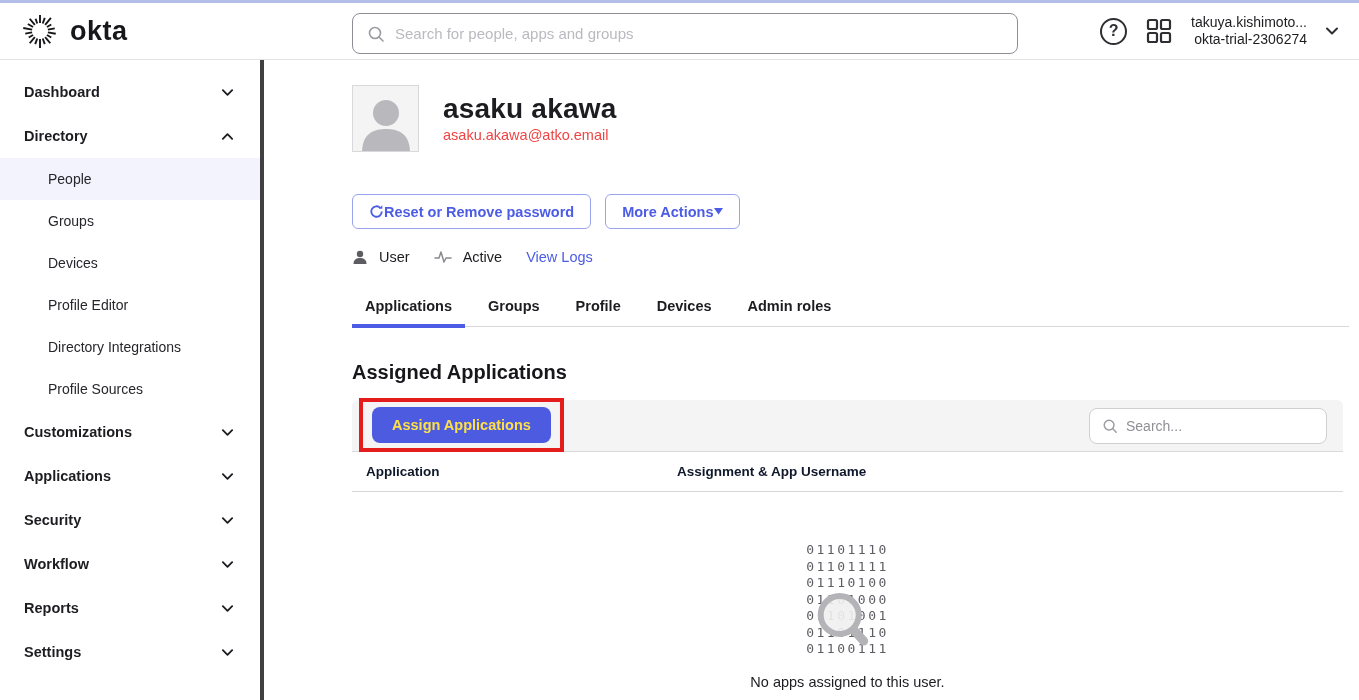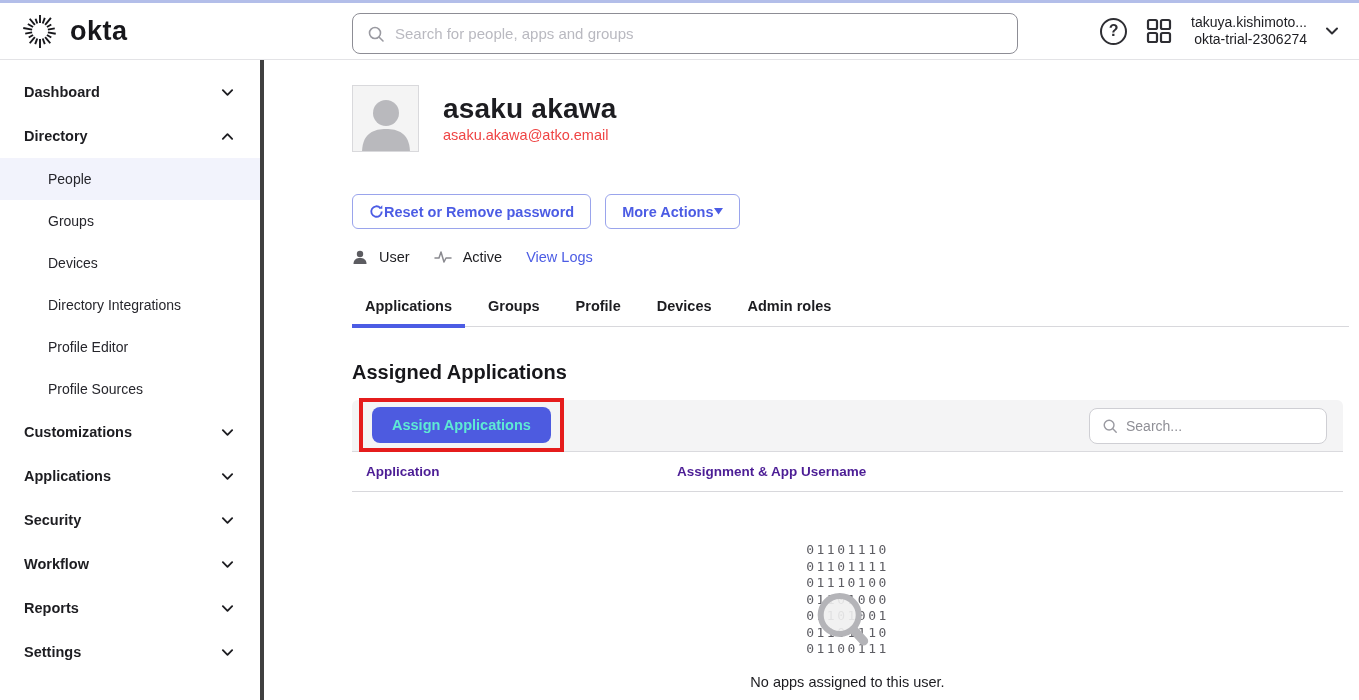--- a/index.html
+++ b/index.html
@@ -66,32 +66,32 @@
   .tab.active::after { content:""; position:absolute; left:0; right:0; bottom:-2px;
     height:4px; background:#4c5ce4; }
 
   .sec-title { margin-top:34px; font-size:20px; font-weight:700; color:#17171b; }
 
   .toolbar { margin-top:16px; background:#f4f4f5; border-radius:6px 6px 0 0;
     display:flex; align-items:center; padding:0 16px 0 7px; height:51px;
     position:relative; }
   .annot { border:4px solid #e51c1c; padding:5px 9px; display:flex; align-items:center;
     background:transparent; margin-top:-2px; }
-  .btn-primary { height:36px; padding:0 20px; background:#4d5be0; color:#5eead4;
+  .btn-primary { height:36px; padding:0 20px; background:#4d5be0; color:#fde047;
     border:none; border-radius:8px; font-size:14.5px; font-weight:700; cursor:pointer;
     font-family:"Liberation Sans",sans-serif; }
   .tb-search { margin-left:auto; width:238px; height:36px; background:#fff;
     border:1px solid #cfcfd4; border-radius:8px; display:flex; align-items:center;
     padding:0 12px; gap:8px; }
   .tb-search input { border:none; outline:none; flex:1; font-size:14px;
     font-family:"Liberation Sans",sans-serif; background:transparent; color:#a21caf; }
   .tb-search input::placeholder { color:#8f8f96; }
 
   .thead { display:flex; border-top:1px solid #dadade; border-bottom:1px solid #d8d8dc;
-    height:41px; align-items:center; font-size:13.5px; font-weight:700; color:#4c1d95; }
+    height:41px; align-items:center; font-size:13.5px; font-weight:700; color:#0f172a; }
   .th-app { width:325px; padding-left:14px; }
 
   .empty { margin-top:50px; text-align:center; }
   .binary { position:relative; display:inline-block; font-family:"DejaVu Sans Mono","Liberation Mono",monospace;
     font-size:13px; line-height:16.5px; letter-spacing:2.5px; color:#5d5d63; }
   .mag { position:absolute; left:50%; top:47px; transform:translateX(-55%); }
   .empty-msg { margin-top:16px; font-size:14.5px; color:#1d1d21; }
 </style>
 </head>
 <body>
@@ -180,24 +180,24 @@
     <div class="nav-row nav-sub selected">
       <span>People</span>
     </div>
     <div class="nav-row nav-sub">
       <span>Groups</span>
     </div>
     <div class="nav-row nav-sub">
       <span>Devices</span>
     </div>
     <div class="nav-row nav-sub">
+      <span>Profile Editor</span>
+    </div>
+    <div class="nav-row nav-sub">
       <span>Directory Integrations</span>
-    </div>
-    <div class="nav-row nav-sub">
-      <span>Profile Editor</span>
     </div>
     <div class="nav-row nav-sub">
       <span>Profile Sources</span>
     </div>
     <div class="nav-row nav-section">
       <span>Customizations</span>
       <svg class="chev" viewBox="0 0 14 14">
           <use href="#chevdown"></use>
         </svg>
     </div>

